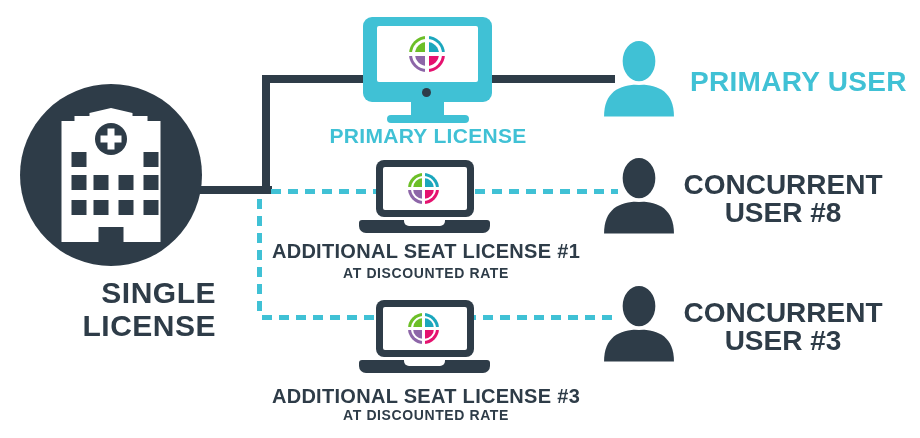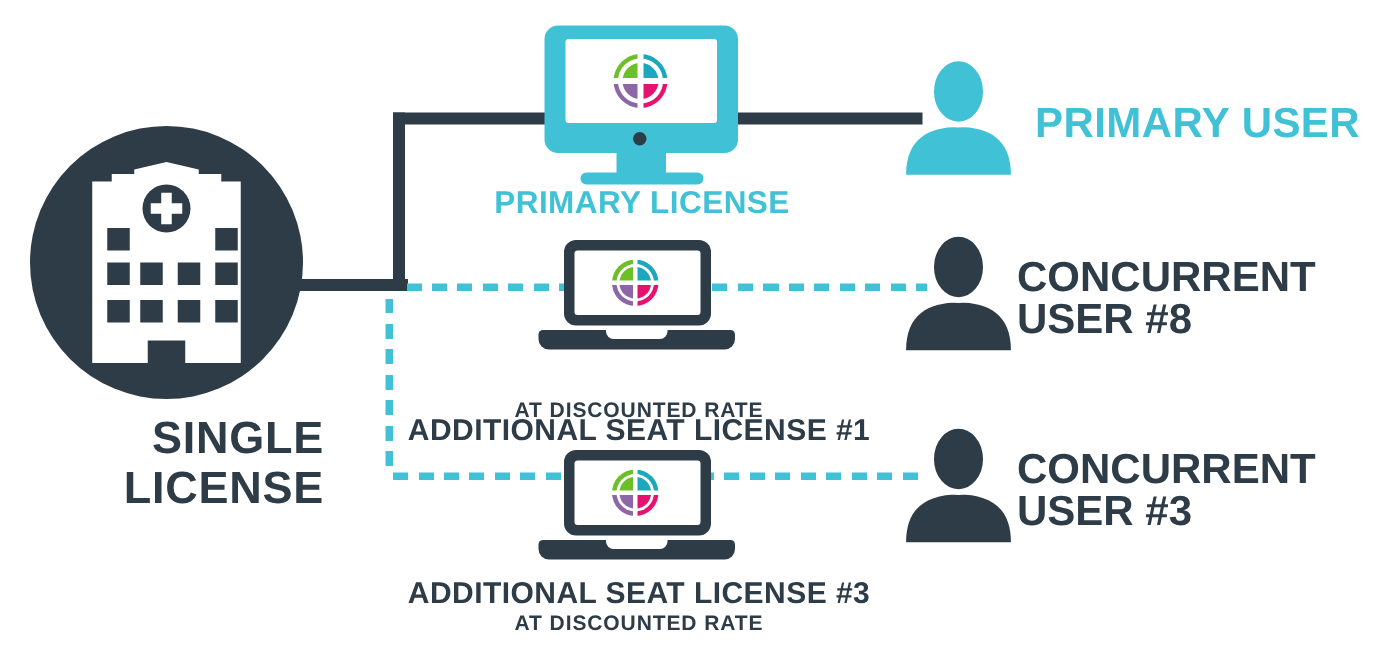--- a/index.html
+++ b/index.html
@@ -59,21 +59,21 @@
   
   .person{display:block;}
   .person-teal{fill:var(--teal);} .person-navy{fill:var(--navy);}
 
   
   .lbl{font-weight:bold; letter-spacing:.3px;}
   .primary-license-label{left:328px; top:124px; width:200px; text-align:center; color:var(--teal); font-size:21px;}
   .primary-user-label{left:690px; top:66px; width:225px; color:var(--teal); font-size:28px; white-space:nowrap;}
   .seat-license-label{width:322px; left:265px; text-align:center; color:var(--navy); font-size:20px; white-space:nowrap;}
   .rate-note{width:322px; left:265px; text-align:center; color:var(--navy); font-size:14px; letter-spacing:.6px;}
-  .concurrent-label{left:678px; width:210px; text-align:left; color:var(--navy); font-size:28px; line-height:28px; font-weight:bold;}
+  .concurrent-label{left:678px; width:210px; text-align:center; color:var(--navy); font-size:28px; line-height:28px; font-weight:bold;}
 </style>
 </head>
 <body>
 
 <div id="stage">
 
   <div class="abs solid-line" style="left:190px; top:186px; width:82px; height:8px;"></div>
   <div class="abs solid-line" style="left:262px; top:75px; width:8px; height:119px;"></div>
   <div class="abs solid-line" style="left:262px; top:75px; width:353px; height:8px;"></div>
 
@@ -135,21 +135,21 @@
     <div class="logo" style="left:49px; top:13px; width:31px; height:31px;">
       <div class="q-outer"></div>
         <div class="q-gap"></div>
         <div class="q-core"></div>
       <div class="bar-v"></div>
         <div class="bar-h"></div>
     </div>
     <div class="lbase"></div>
     <div class="lnotch"></div>
   </div>
-  <div class="abs lbl seat-license-label" style="top:240px;margin-top:36px;">ADDITIONAL SEAT LICENSE #1</div>
+  <div class="abs lbl seat-license-label" style="top:240px;">ADDITIONAL SEAT LICENSE #1</div>
   <div class="abs lbl rate-note" style="top:265px;">AT DISCOUNTED RATE</div>
 
   <svg class="abs person" style="left:601px; top:154px;" width="76" height="80" viewBox="0 0 100 104">
     <path class="person-navy" d="M4 104 C4 73 23 62 50 62 C77 62 96 73 96 104 Z"></path>
     <ellipse class="person-navy" cx="50" cy="31" rx="24" ry="29" stroke="#fff" stroke-width="5"></ellipse>
   </svg>
   <div class="abs concurrent-label" style="top:171px;">
     <div>CONCURRENT</div>
     <div>USER #8</div>
   </div>

